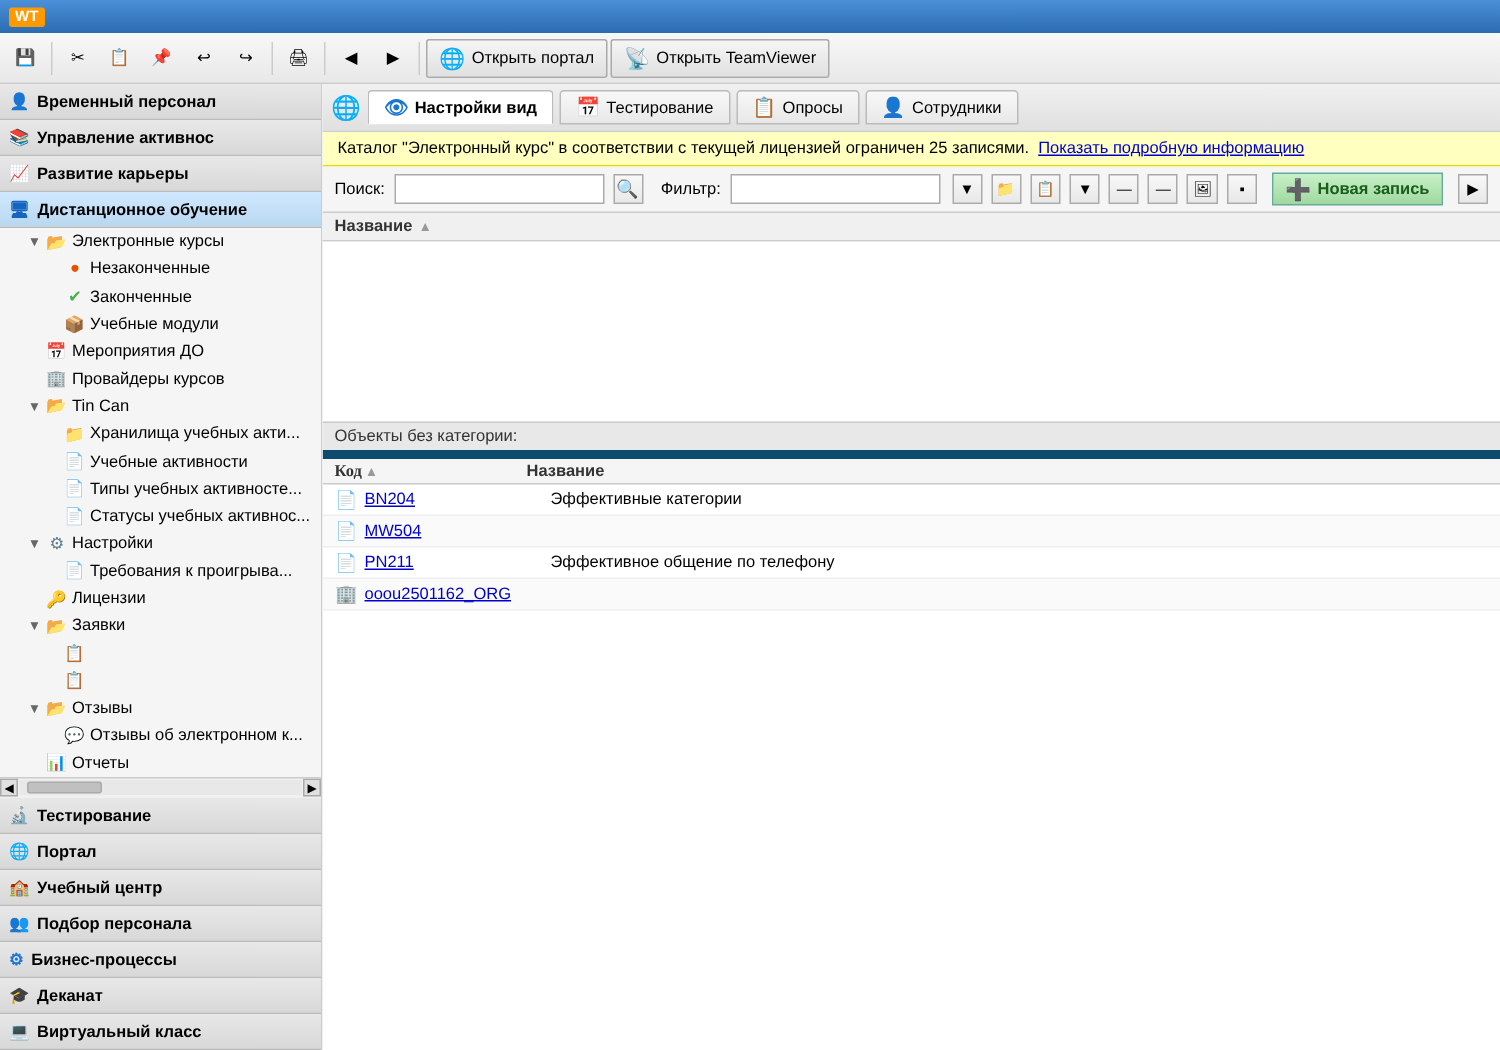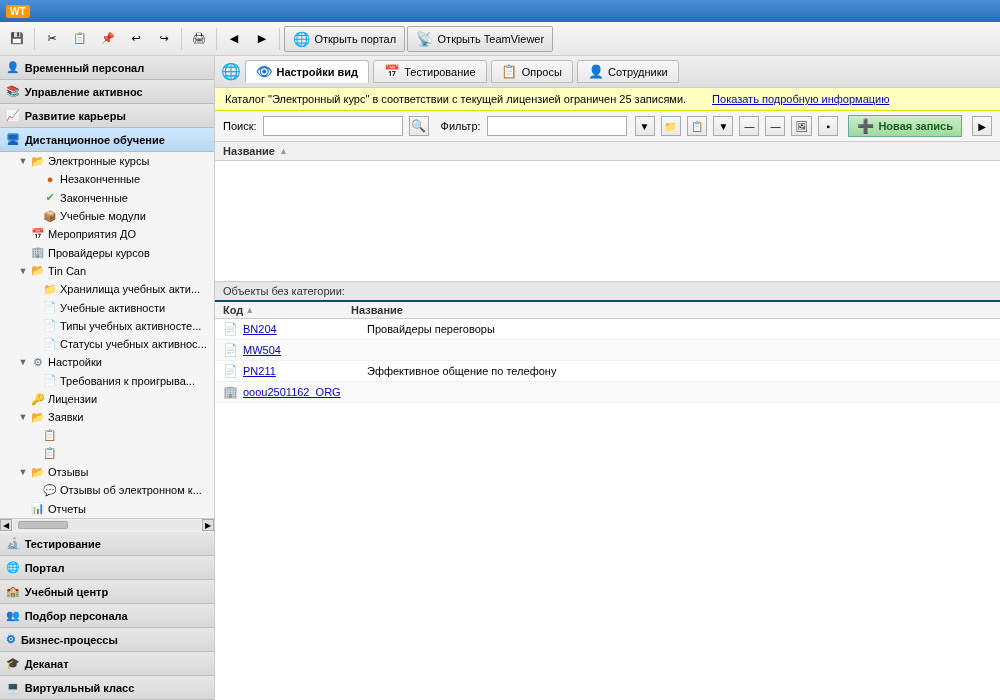--- a/index.html
+++ b/index.html
@@ -144,21 +144,21 @@
     
     #warning-bar {
       background: #ffffc0;
       border-bottom: 1px solid #e0e000;
       padding: 5px 10px;
       font-size: 11px;
       display: flex;
       align-items: center;
       gap: 6px;
     }
-    #warning-bar a { color: #0000cc; text-decoration: underline; cursor: pointer; margin-left: 20px; }
+    #warning-bar a { color: #0000cc; text-decoration: underline; cursor: pointer; }
 
     
     #search-bar {
       background: #f5f5f5;
       border-bottom: 1px solid #ccc;
       padding: 4px 8px;
       display: flex;
       align-items: center;
       gap: 6px;
       min-height: 30px;
@@ -227,33 +227,33 @@
       font-size: 11px;
       font-weight: bold;
       color: #333;
     }
     .col-sort-icon { font-size: 9px; color: #999; margin-left: 4px; }
 
     
     .obj-group-header {
       background: #e8e8e8;
       border-top: 1px solid #ccc;
-      border-bottom: 2px solid #0c4a6e;
+      border-bottom: 6px solid #0c4a6e;
       padding: 3px 8px;
       font-size: 11px;
       color: #333;
     }
     .obj-col-header {
       display: flex;
       background: #f5f5f5;
       border-bottom: 1px solid #ccc;
       padding: 2px 8px;
     }
     .obj-col { font-size: 11px; font-weight: bold; color: #333; display: flex; align-items: center; gap: 2px; }
-    .obj-col.code { width: 128px; }
+    .obj-col.code { width: 128px; font-family: Liberation Serif, serif; }
     .obj-col.name { flex: 1; }
 
     
     .table-row {
       display: flex;
       align-items: center;
       padding: 2px 8px;
       border-bottom: 1px solid #f0f0f0;
       cursor: pointer;
     }
@@ -534,21 +534,21 @@
           <span style="font-size:9px; color:#999;">▲</span>
         </div>
         <div class="obj-col name">
           <span>Название</span>
         </div>
       </div>
 
       <div class="table-row">
         <span class="row-icon" style="color:#1976d2;">📄</span>
         <span class="row-code">BN204</span>
-        <span class="row-name">Провайдеры переговоры</span>
+        <span class="row-name">Эффективные категории</span>
       </div>
       <div class="table-row alt">
         <span class="row-icon" style="color:#1976d2;">📄</span>
         <span class="row-code">MW504</span>
       </div>
       <div class="table-row">
         <span class="row-icon" style="color:#1976d2;">📄</span>
         <span class="row-code">PN211</span>
         <span class="row-name">Эффективное общение по телефону</span>
       </div>

